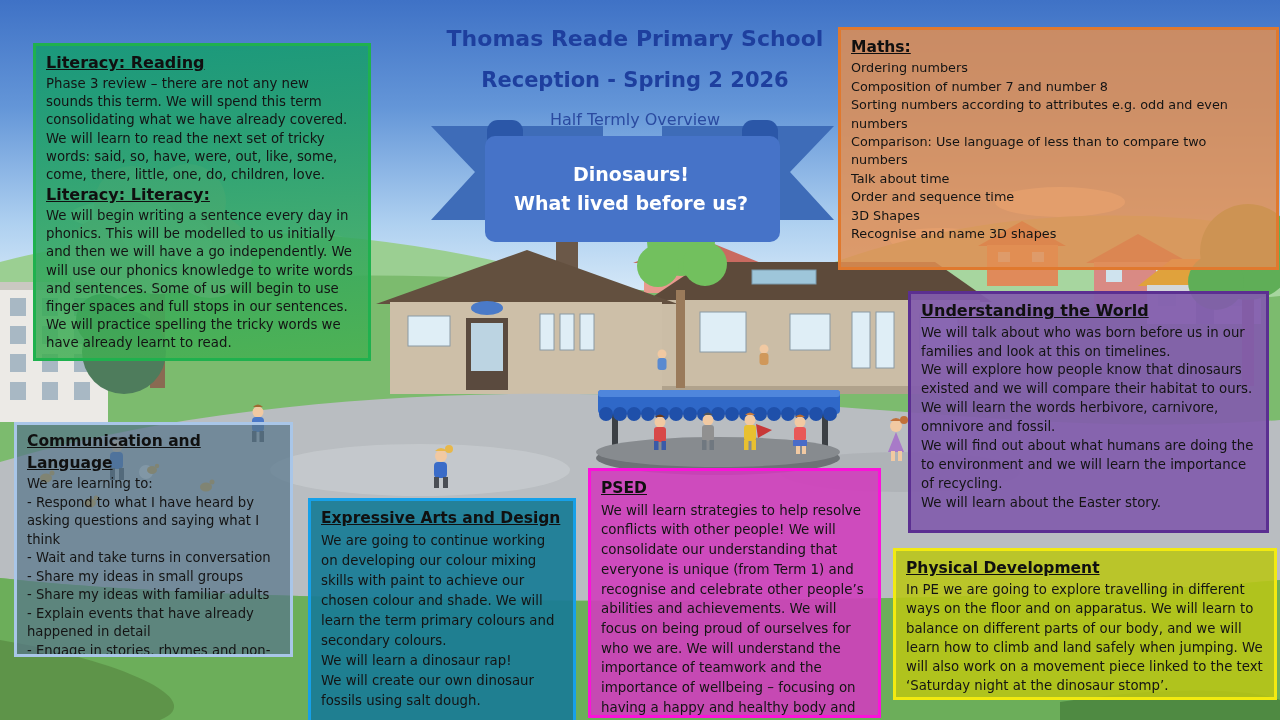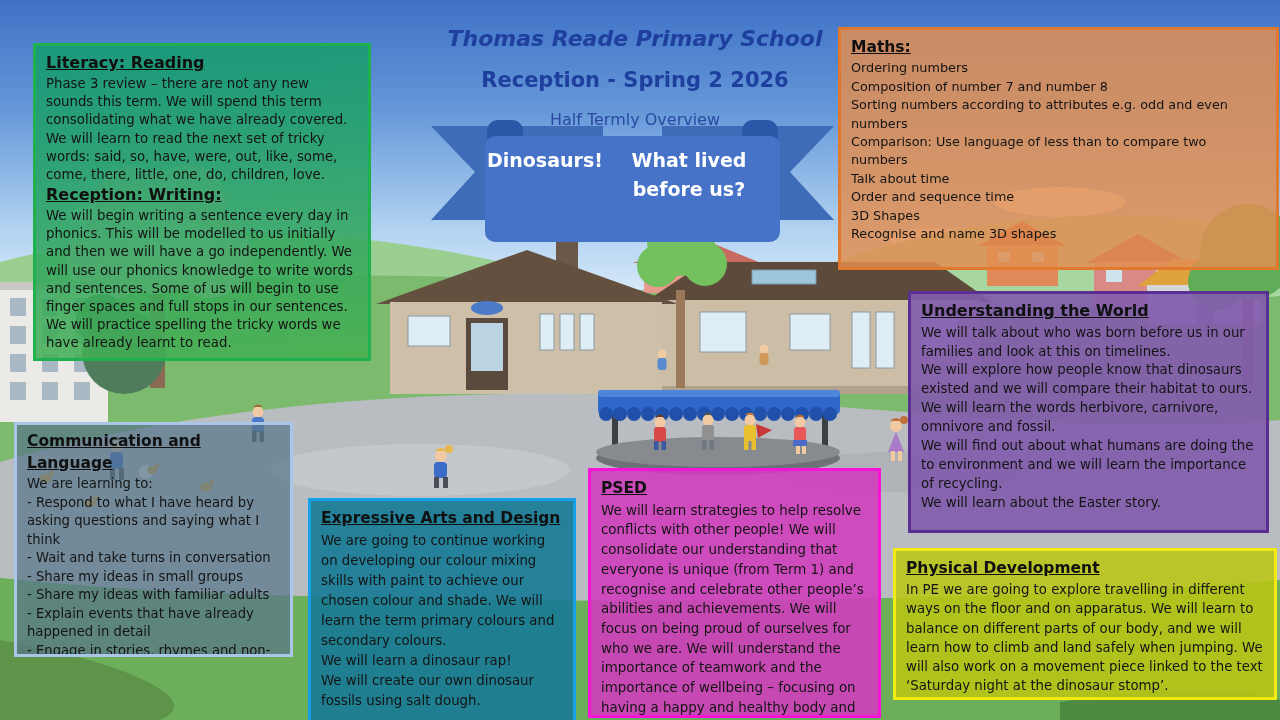--- a/index.html
+++ b/index.html
@@ -5,29 +5,29 @@
   html,body{margin:0;padding:0;}
   body{
     width:1280px;height:720px;position:relative;overflow:hidden;
     font-family:"DejaVu Sans","Liberation Sans",sans-serif;
     background:#7cbb6e;
   }
   .scene{position:absolute;left:0;top:0;width:1280px;height:720px;z-index:0;}
 
   
   .hdr{position:absolute;left:380px;width:510px;text-align:center;color:#1e3f9e;z-index:4;}
-  .hdr.school{top:26px;font-size:22px;font-weight:bold;font-style:italic;}
+  .hdr.school{top:26px;font-size:22px;font-weight:bold;}
   .hdr.term{top:68px;font-size:21px;font-weight:bold;}
   .hdr.sub{top:110px;font-size:16px;font-weight:normal;color:#2a4aa0;}
 
   
   .banner-svg{position:absolute;left:425px;top:110px;width:415px;height:138px;z-index:2;}
   .banner-text{
     position:absolute;left:487px;top:146px;width:288px;height:86px;z-index:3;
-    display:flex;flex-direction:row;justify-content:center;
+    display:flex;flex-direction:column;align-items:center;justify-content:center;
     color:#ffffff;font-weight:bold;font-size:19px;line-height:1.55;text-align:center;
   }
 
   
   .box{position:absolute;z-index:2;box-sizing:border-box;padding:6px 10px;color:#141414;overflow:hidden;}
   .box h2{margin:0 0 1px 0;font-size:15.5px;font-weight:bold;text-decoration:underline;color:#101010;}
   .box .txt{white-space:pre-line;}
   .box .line{margin:0;}
 
   .box.literacy{left:33px;top:43px;width:338px;height:318px;
@@ -317,21 +317,21 @@
 </svg>
 <div class="banner-text">
   <div>Dinosaurs!</div>
   <div>What lived before us?</div>
 </div>
 
 <div class="box literacy">
   <h2>Literacy: Reading</h2>
   <div class="txt">Phase 3 review – there are not any new sounds this term. We will spend this term consolidating what we have already covered.
 We will learn to read the next set of tricky words: said, so, have, were, out, like, some, come, there, little, one, do, children, love.</div>
-  <h2>Reception: Writing:</h2>
+  <h2>Literacy: Literacy:</h2>
   <div class="txt">We will begin writing a sentence every day in phonics. This will be modelled to us initially and then we will have a go independently. We will use our phonics knowledge to write words and sentences. Some of us will begin to use finger spaces and full stops in our sentences. We will practice spelling the tricky words we have already learnt to read.</div>
 </div>
 
 <div class="box maths">
   <h2>Maths:</h2>
   <div class="line">Ordering numbers</div>
   <div class="line">Composition of number 7 and number 8</div>
   <div class="line">Sorting numbers according to attributes e.g. odd and even numbers</div>
   <div class="line">Comparison: Use language of less than to compare two numbers</div>
   <div class="line">Talk about time</div>

